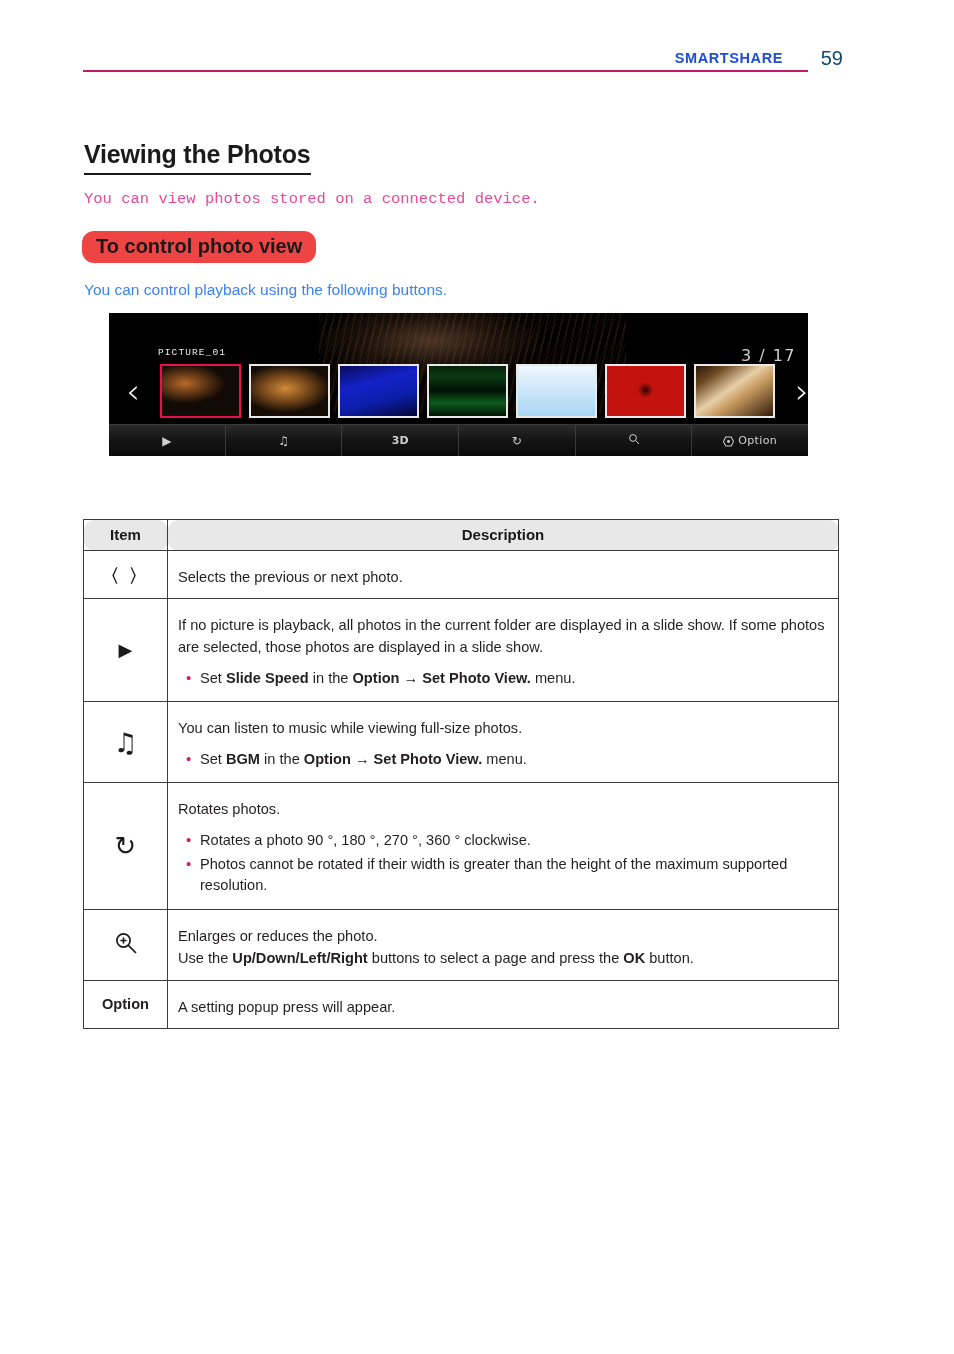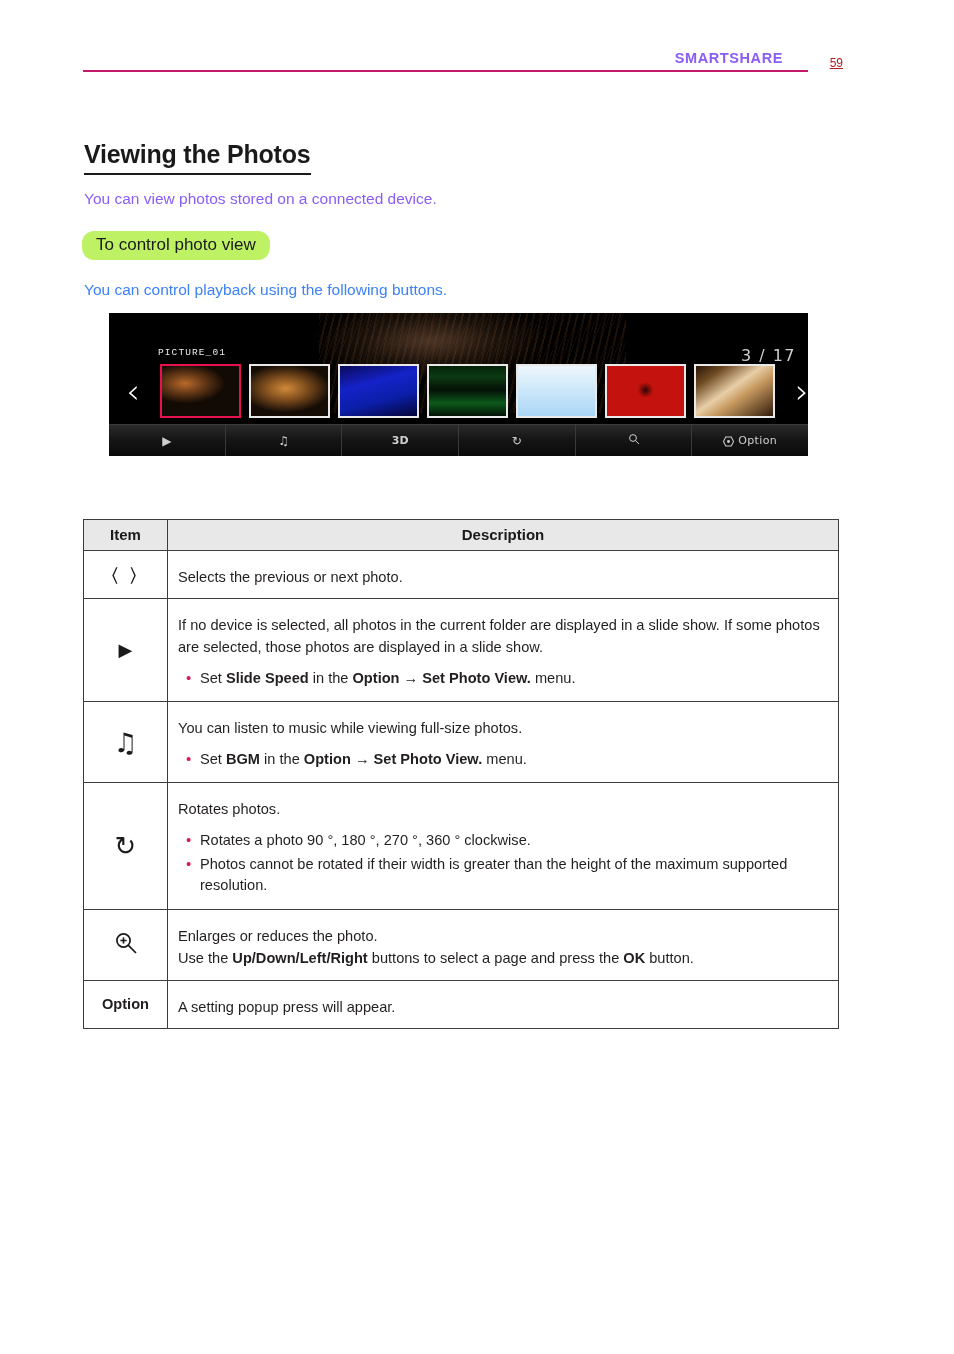--- a/index.html
+++ b/index.html
@@ -24,29 +24,28 @@
     width: 772px;
     height: 28px;
   }
   .page-header .hdr-title {
     position: absolute;
     right: 72px;
     bottom: 6px;
     font-size: 14.5px;
     font-weight: bold;
     letter-spacing: 0.6px;
-    color: #8b5cf6;
+    color: #1d4ed8;
   }
   .page-header .hdr-pagenum {
     position: absolute;
     right: 12px;
     bottom: 2px;
-    font-size: 12px;
-    color: #b91c1c;
-    text-decoration: underline;
+    font-size: 20px;
+    color: #0c4a6e;
   }
   .page-header .hdr-rule {
     position: absolute;
     left: 0;
     right: 47px;
     bottom: 0;
     height: 1.6px;
     background: #c4186a;
   }
 
@@ -61,31 +60,32 @@
     padding-bottom: 4px;
     border-bottom: 2.2px solid #1a1a1a;
     display: inline-block;
     letter-spacing: -0.2px;
   }
   .intro-text {
     position: absolute;
     left: 84px;
     top: 190px;
     font-size: 15.5px;
-    color: #8b5cf6;
+    color: #ec4899;
+    font-family: Liberation Mono, monospace;
   }
   .subsection-badge {
     position: absolute;
     left: 82px;
     top: 231px;
-    background: #bef264;
+    background: #ef4444;
     border-radius: 12px;
     padding: 4px 14px 5px 14px;
-    font-size: 17px;
-    font-weight: normal;
+    font-size: 20px;
+    font-weight: bold;
     color: #1a1a1a;
   }
   .lead-text {
     position: absolute;
     left: 84px;
     top: 281px;
     font-size: 15.5px;
     color: #3b82f6;
   }
 
@@ -238,20 +238,21 @@
     border: 1px solid #3c3c3c;
     vertical-align: middle;
     box-sizing: border-box;
   }
   .spec-table thead th {
     background: #e8e8e8;
     font-weight: bold;
     font-size: 15px;
     padding: 6px 0 7px 0;
     color: #1a1a1a;
+    border-radius: 11px;
   }
   .col-item { width: 84px; }
   .cell-item {
     text-align: center;
     padding: 8px 2px;
   }
   .cell-desc {
     padding: 15px 10px 10px 10px;
     line-height: 1.52;
     vertical-align: top;
@@ -374,21 +375,21 @@
       <td class="cell-desc vmid">
         <span>Selects the previous or next photo.</span>
       </td>
     </tr>
 
     <tr>
       <td class="cell-item">
         <span class="ic ic-play">▶</span>
       </td>
       <td class="cell-desc">
-        <span>If no device is selected, all photos in the current folder are displayed in a slide show. If some photos are selected, those photos are displayed in a slide show.</span>
+        <span>If no picture is playback, all photos in the current folder are displayed in a slide show. If some photos are selected, those photos are displayed in a slide show.</span>
         <ul class="bullets">
           <li><span>Set </span><span class="b">Slide Speed</span><span> in the </span><span class="b">Option</span><span>  → </span><span class="b">Set Photo View.</span><span> menu.</span></li>
         </ul>
       </td>
     </tr>
 
     <tr>
       <td class="cell-item">
         <span class="ic ic-music">♫</span>
       </td>

